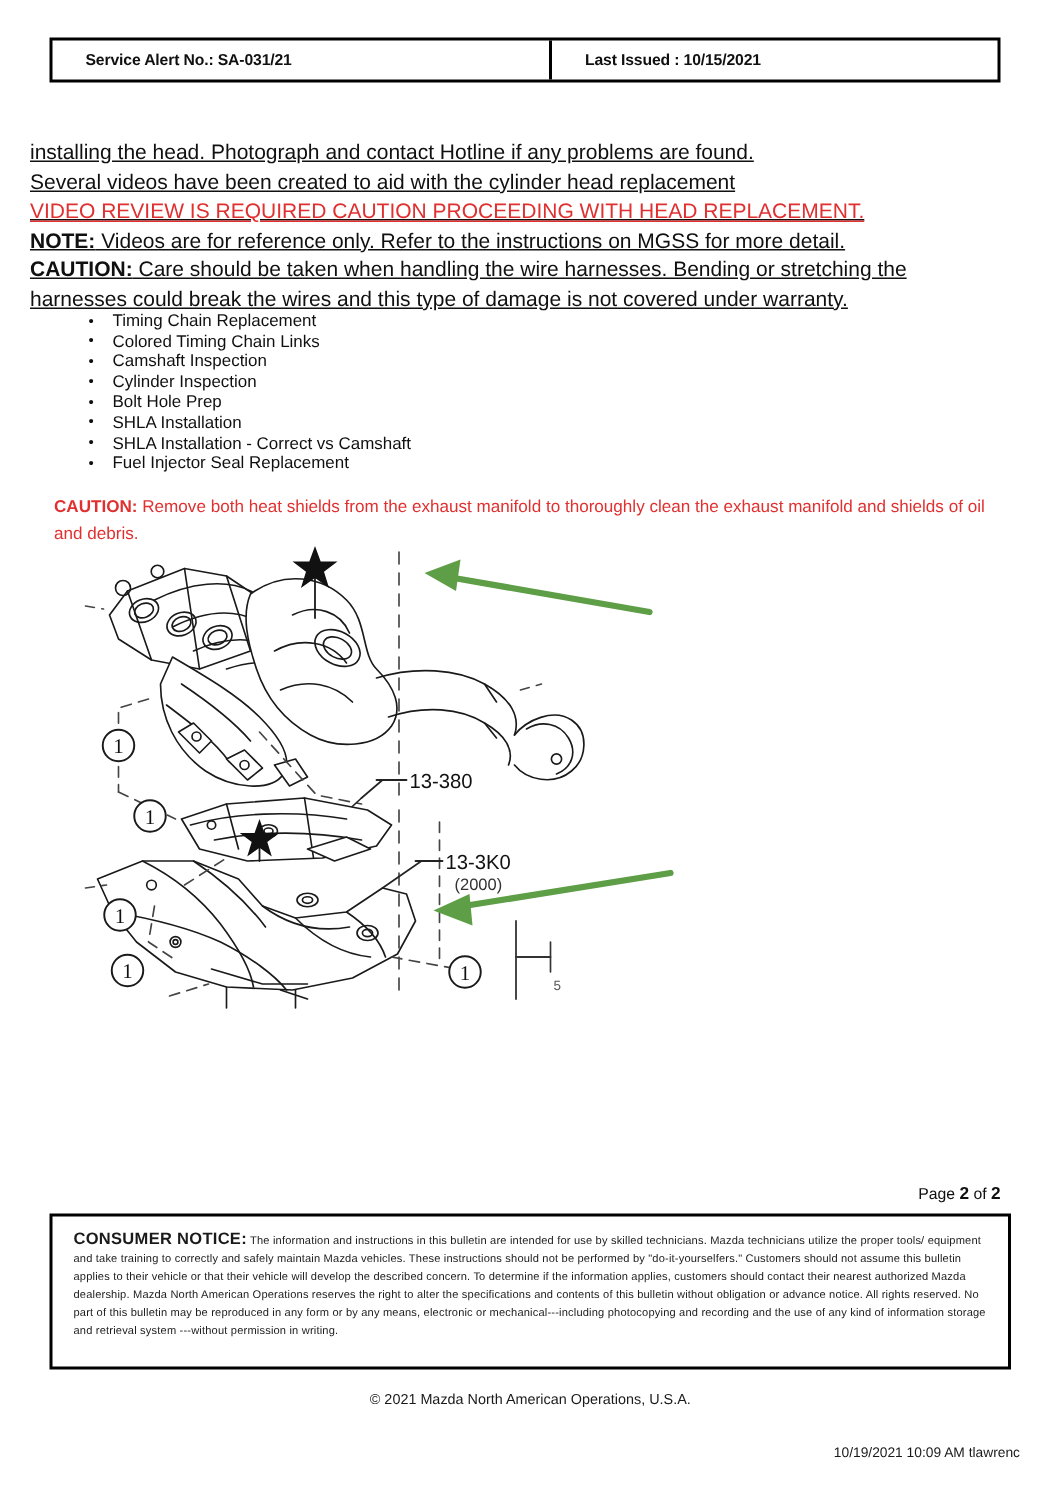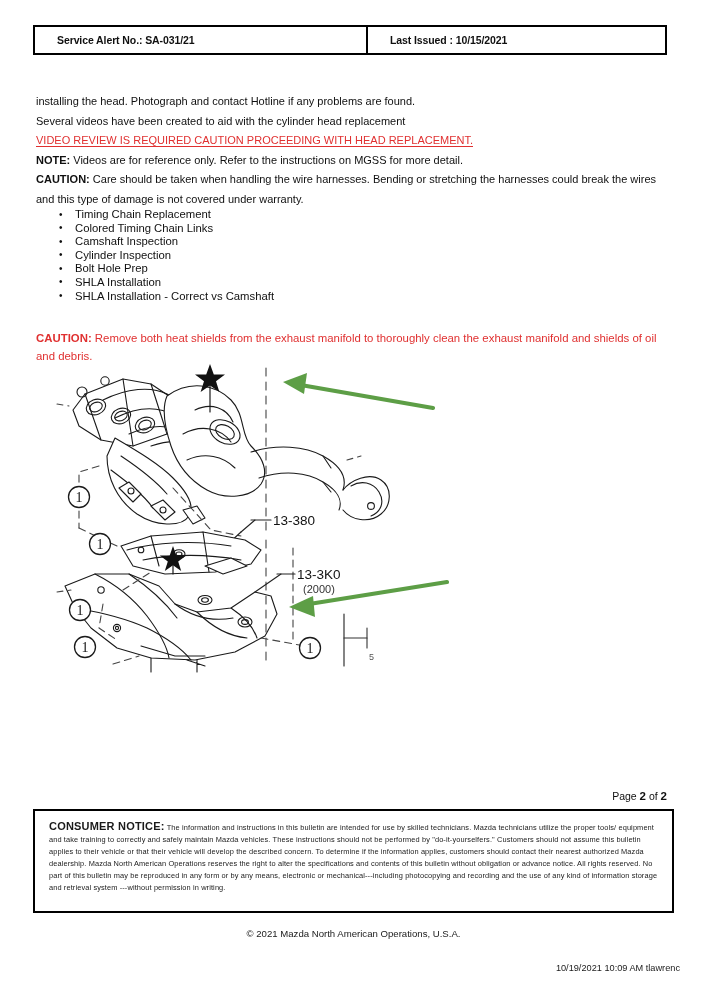--- a/index.html
+++ b/index.html
@@ -40,25 +40,26 @@
     font-size: 10.5px;
     font-weight: bold;
     letter-spacing: -0.1px;
   }
   .header-cell.left { width: 333px; box-sizing: border-box; border-right: 2px solid #000; }
   .header-cell.right { flex: 1; }
 
   
   .body-block {
     position: absolute;
-    left: 36px;
+    left: 20px;
     top: 92px;
     width: 636px;
-    font-size: 11px;
+    font-size: 14px;
     line-height: 19.5px;
+    text-decoration: underline;
   }
   .body-line { white-space: nowrap; }
   .body-line.wrap { white-space: normal; }
   .red-underline {
     color: #e03030;
     text-decoration: underline;
     text-underline-offset: 2px;
   }
   b { font-weight: bold; }
 
@@ -183,20 +184,21 @@
   </div>
 
   <ul class="bullets">
     <li>Timing Chain Replacement</li>
     <li>Colored Timing Chain Links</li>
     <li>Camshaft Inspection</li>
     <li>Cylinder Inspection</li>
     <li>Bolt Hole Prep</li>
     <li>SHLA Installation</li>
     <li>SHLA Installation - Correct vs Camshaft</li>
+    <li>Fuel Injector Seal Replacement</li>
   </ul>
 
   <div class="caution-block">
     <b>CAUTION:</b><span> Remove both heat shields from the exhaust manifold to thoroughly clean the exhaust manifold and shields of oil and debris.</span>
   </div>
 
   <div class="figure">
     <svg width="400" height="320" viewBox="0 0 400 320">
       <g fill="none" stroke="#1a1a1a" stroke-width="1.1" stroke-linejoin="round" stroke-linecap="round">
 

